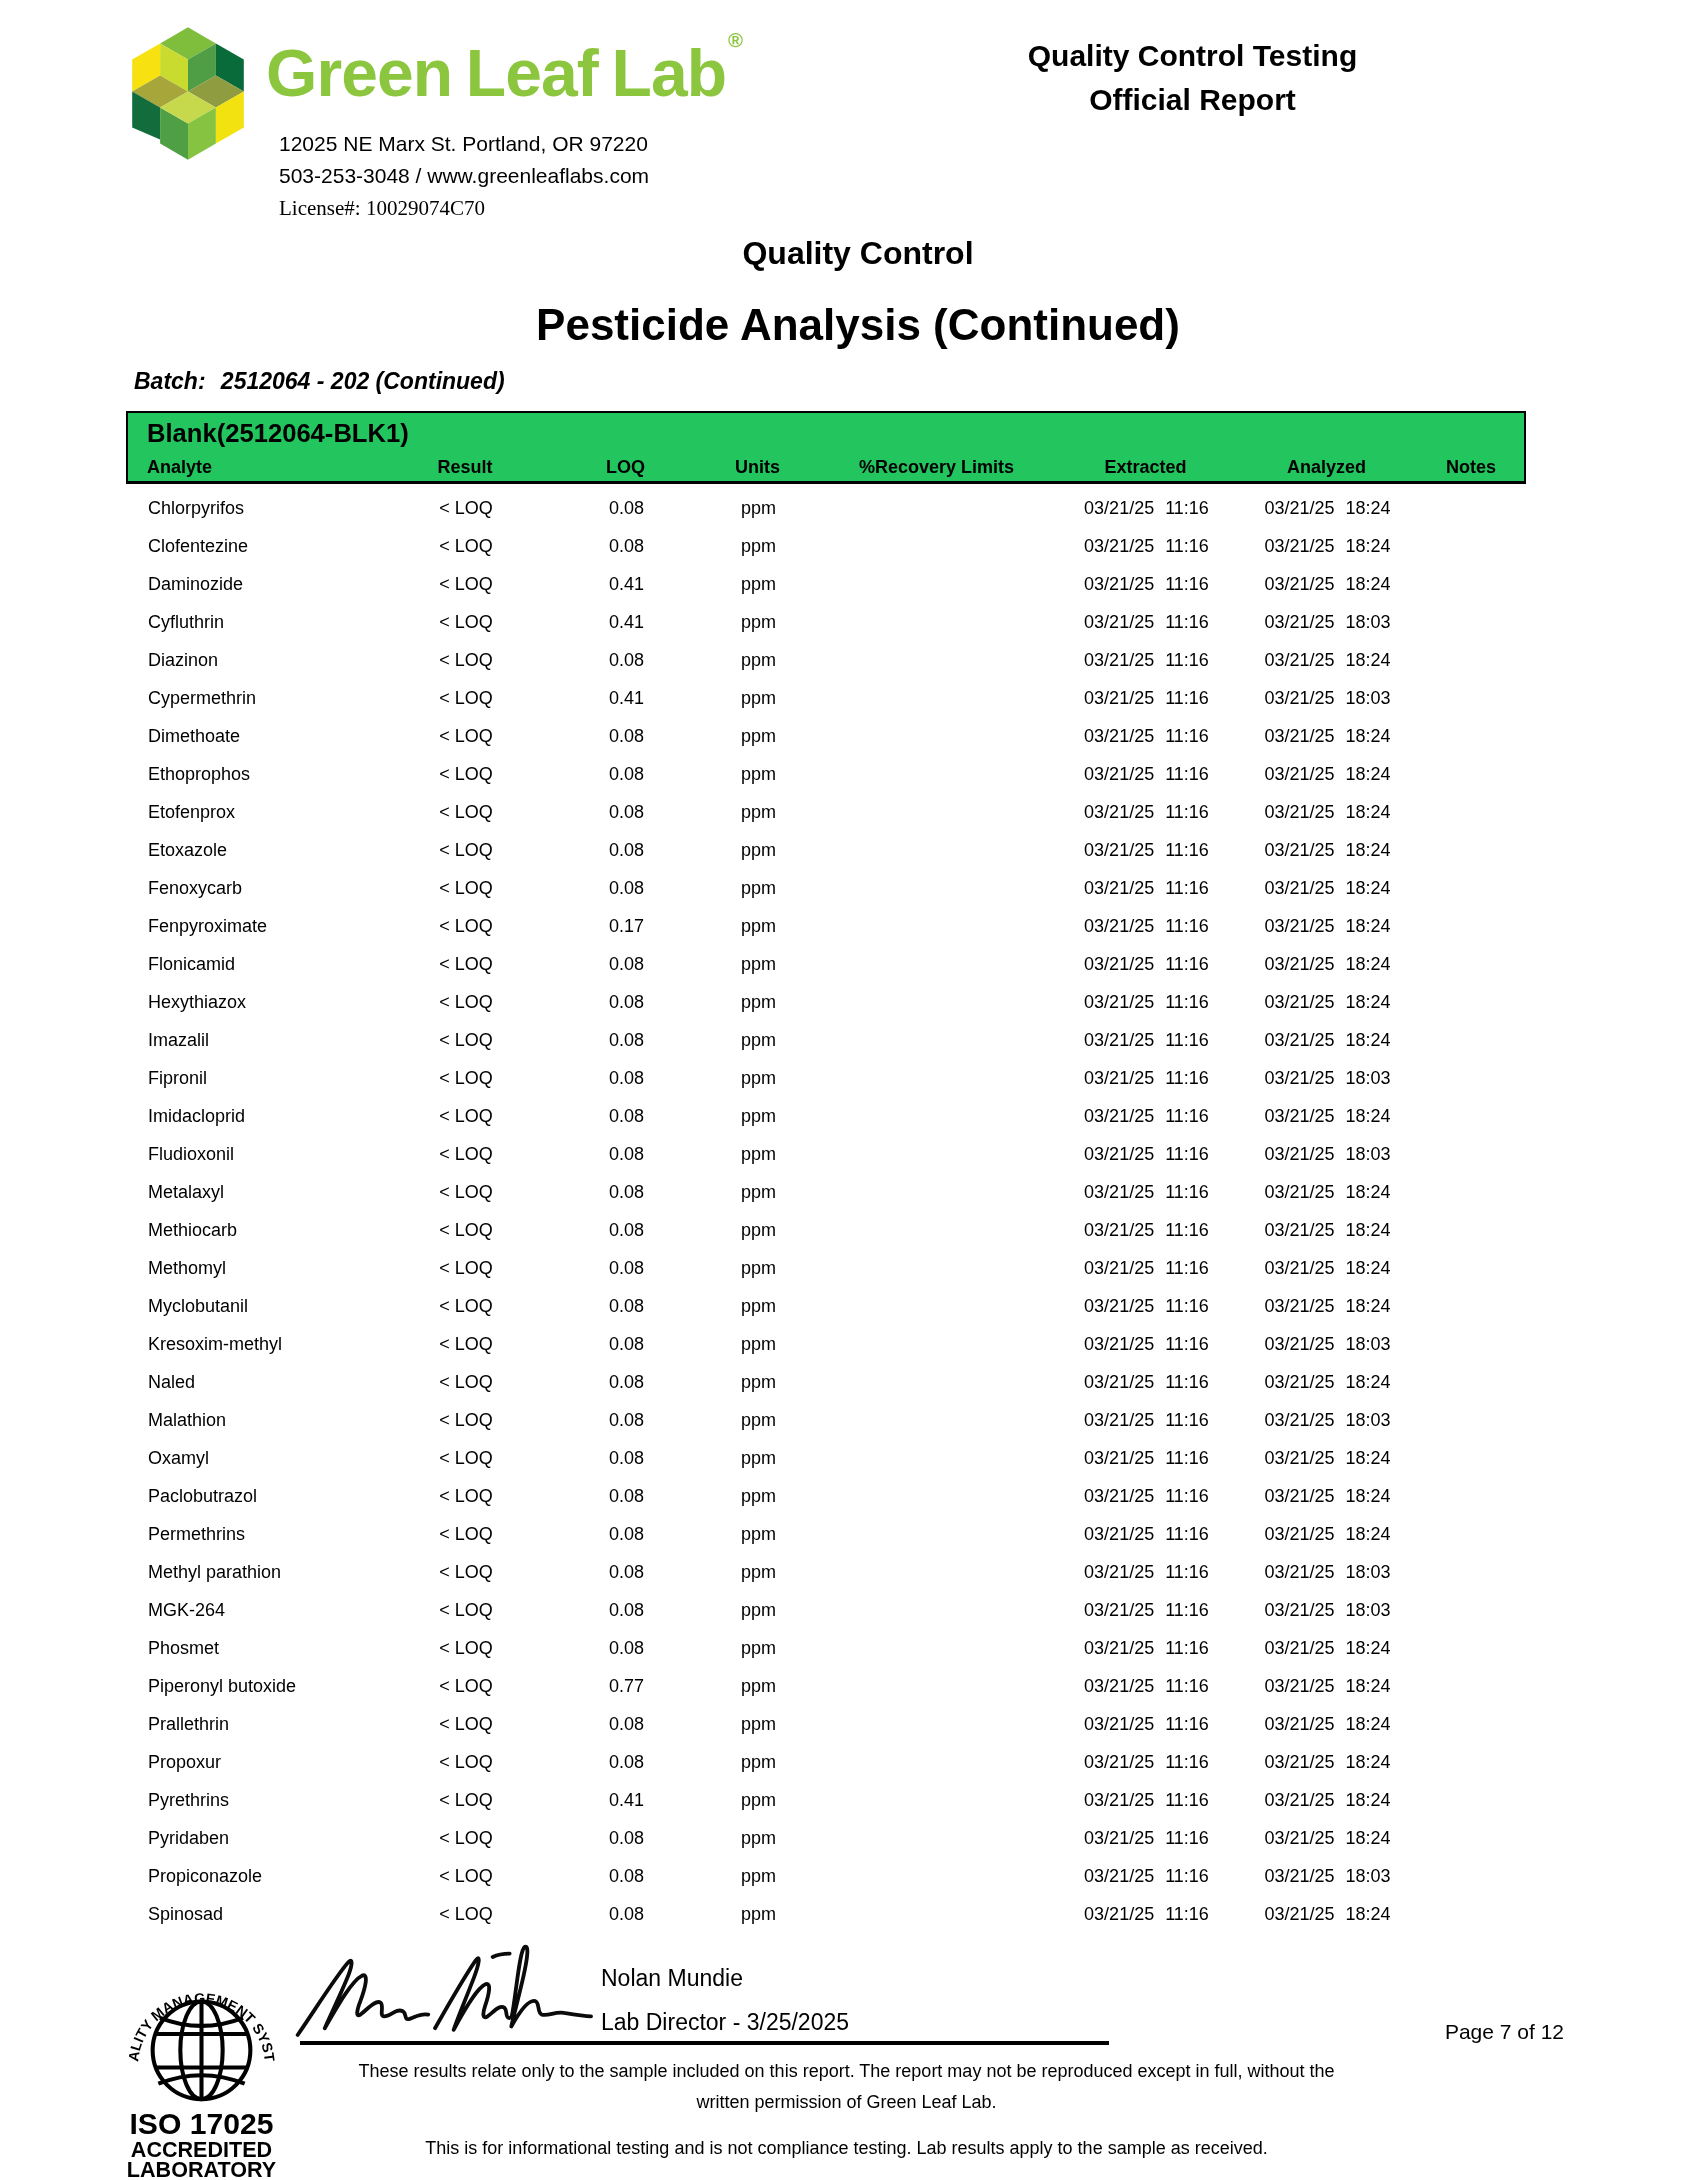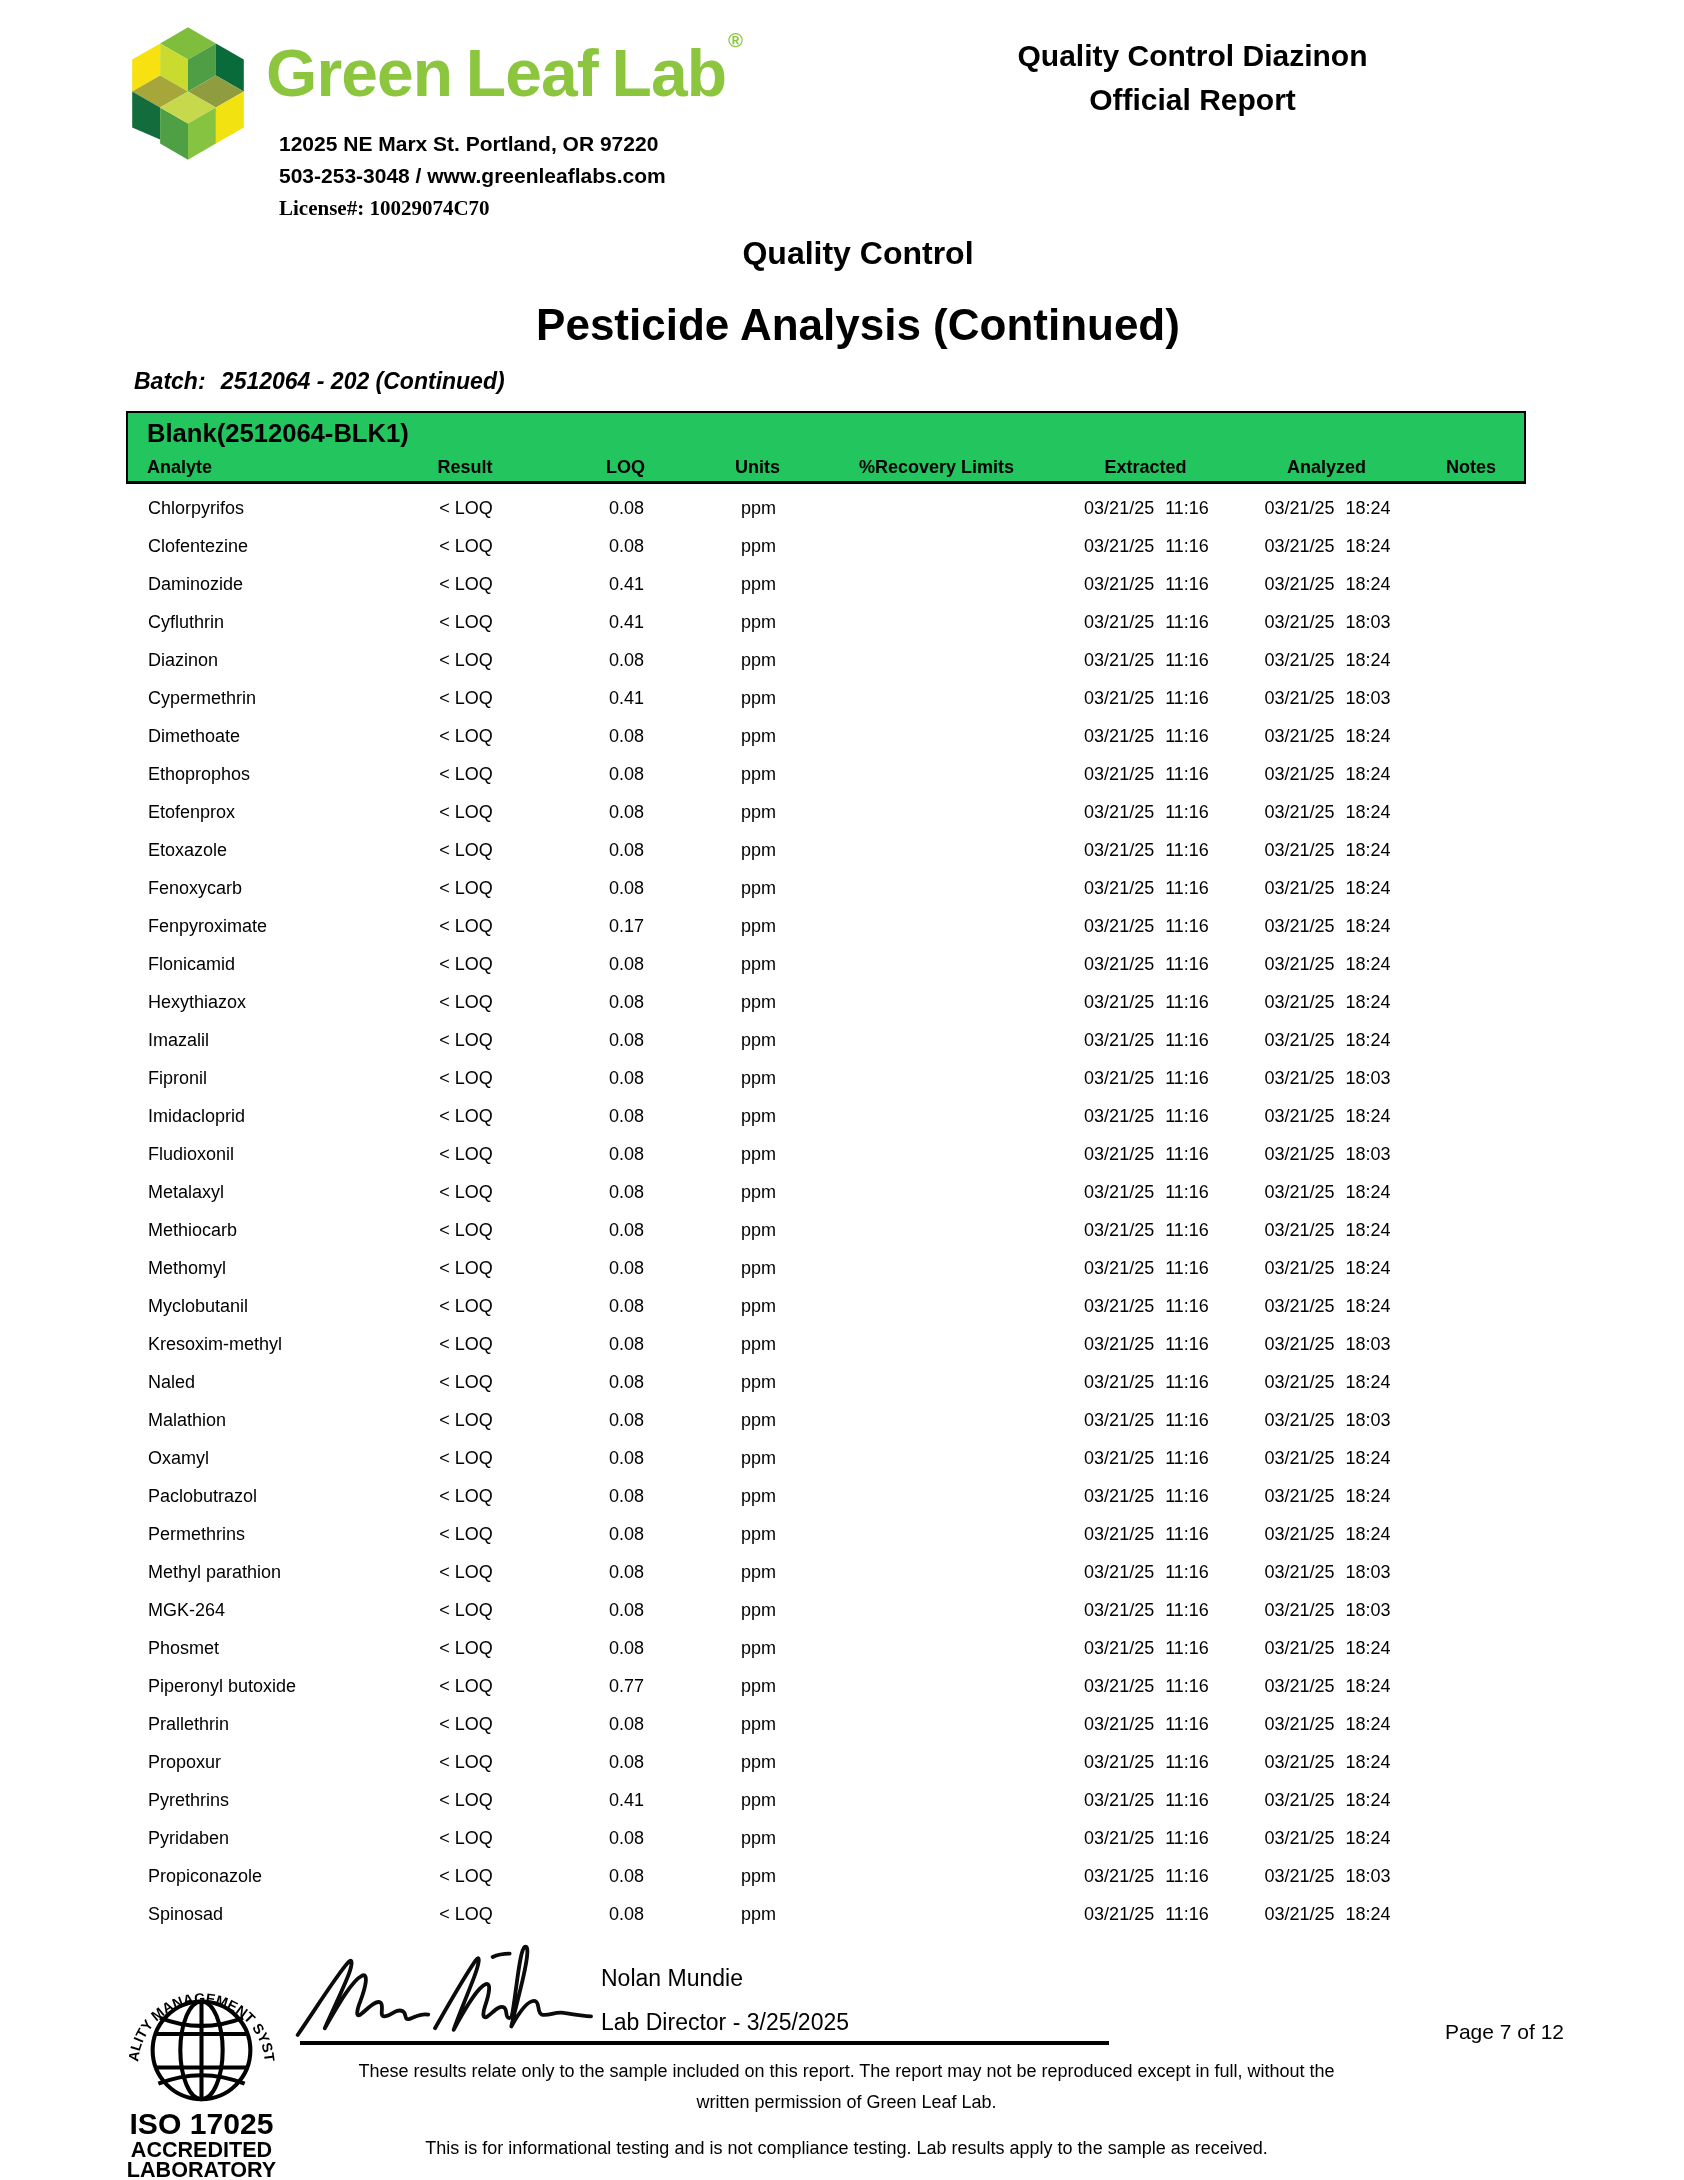--- a/index.html
+++ b/index.html
@@ -5,21 +5,21 @@
   html,body{margin:0;padding:0;background:#fff;}
   .page{
     position:relative;width:1685px;height:2181px;background:#ffffff;
     font-family:"Liberation Sans","DejaVu Sans",sans-serif;color:#000;overflow:hidden;padding-left:31px;
   }
   
   .logo-hex{position:absolute;left:126px;top:22px;width:124px;height:143px;}
   .brand{position:absolute;left:266px;top:29px;font-size:66px;font-weight:bold;color:#8CC63F;letter-spacing:-0.9px;white-space:nowrap;}
   .brand .word{margin-right:13.6px;}
   .brand sup{font-size:20.4px;vertical-align:49px;margin-left:1.7px;}
-  .addr-block{position:absolute;left:279px;top:128px;font-size:21px;font-weight:bold;line-height:32px;white-space:nowrap;}
+  .addr-block{position:absolute;left:279px;top:128px;font-size:21px;font-weight:normal;line-height:32px;white-space:nowrap;}
   .addr-block .license{font-family:"Liberation Serif","DejaVu Serif",serif;}
   .report-type{position:absolute;left:920px;top:34px;width:545px;text-align:center;font-size:30px;font-weight:bold;line-height:44px;}
   
   .main-title{position:absolute;left:0;top:235px;width:100%;text-align:center;font-size:32px;font-weight:bold;}
   .sub-title{position:absolute;left:0;top:300px;width:100%;text-align:center;font-size:44px;font-weight:bold;}
   .batch-line{position:absolute;left:134px;top:368px;font-size:23px;font-weight:bold;font-style:italic;}
   .batch-line .bval{margin-left:15.3px;}
   
   .sample-box{
     position:absolute;left:126px;top:411px;width:1400px;height:73px;box-sizing:border-box;
@@ -69,21 +69,21 @@
     <span class="word">Green</span><span class="word">Leaf</span><span>Lab</span><sup>®</sup>
   </div>
 
   <div class="addr-block">
     <div>12025 NE Marx St. Portland, OR 97220</div>
     <div>503-253-3048 / www.greenleaflabs.com</div>
     <div class="license">License#: 10029074C70</div>
   </div>
 
   <div class="report-type">
-    <div>Quality Control Diazinon</div>
+    <div>Quality Control Testing</div>
     <div>Official Report</div>
   </div>
 
   <div class="main-title">Quality Control</div>
   <div class="sub-title">Pesticide Analysis (Continued)</div>
 
   <div class="batch-line">
     <span>Batch:</span><span class="bval">2512064 - 202 (Continued)</span>
   </div>
 

